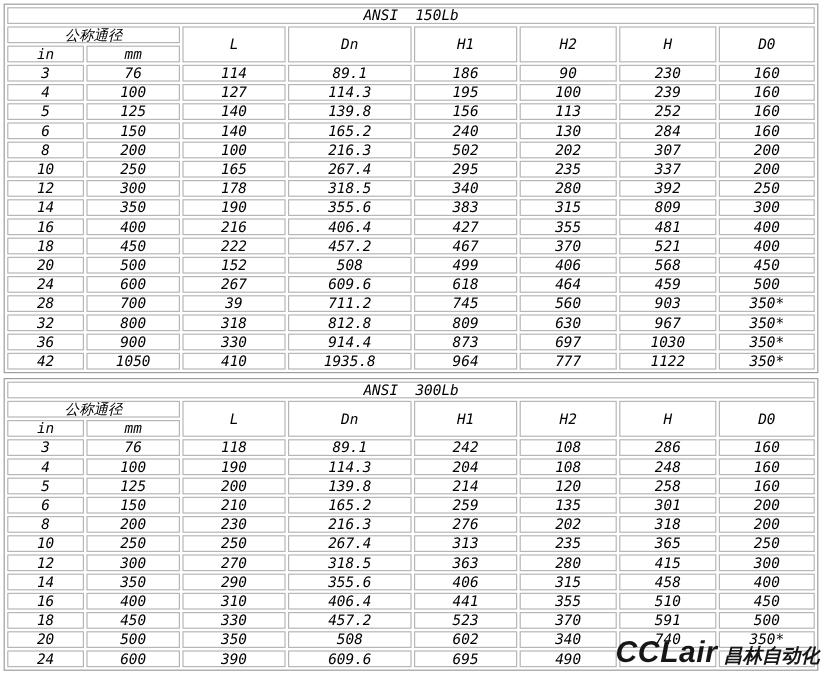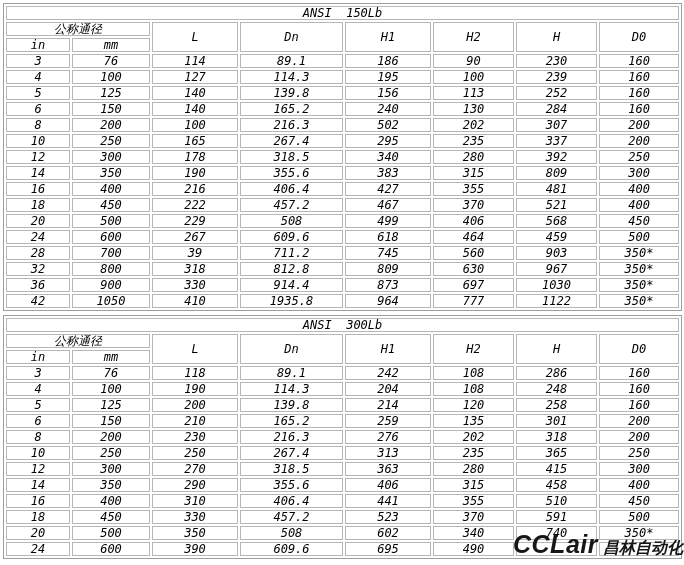--- a/index.html
+++ b/index.html
@@ -187,21 +187,21 @@
           <td>222</td>
           <td>457.2</td>
           <td>467</td>
           <td>370</td>
           <td>521</td>
           <td>400</td>
         </tr>
         <tr>
           <td>20</td>
           <td>500</td>
-          <td>229</td>
+          <td>152</td>
           <td>508</td>
           <td>499</td>
           <td>406</td>
           <td>568</td>
           <td>450</td>
         </tr>
         <tr>
           <td>24</td>
           <td>600</td>
           <td>267</td>

